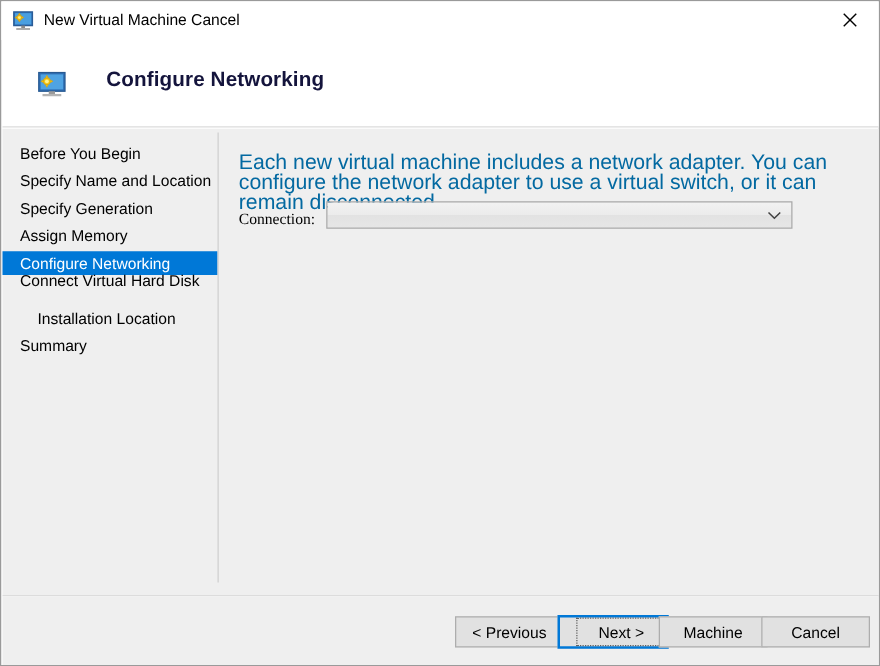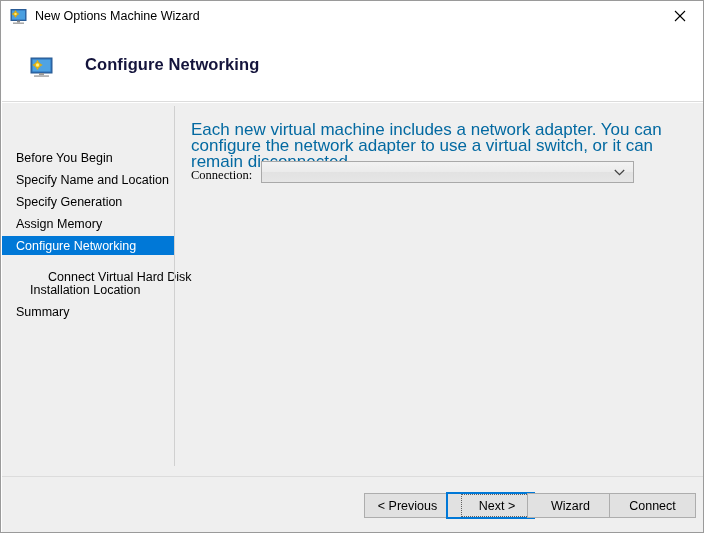--- a/index.html
+++ b/index.html
@@ -109,21 +109,20 @@
     position: absolute;
     left: 0;
     width: 172px;
     height: 19px;
     display: flex;
     align-items: center;
     font-size: 12.5px;
     color: #000000;
     box-sizing: border-box;
     white-space: nowrap;
-    margin-top: 35px;
   }
   .nav-item .nav-label { padding-left: 14px; }
   .nav-item.indent .nav-label { padding-left: 28px; }
   .nav-item.selected {
     background: #0078d7;
     color: #ffffff;
   }
 
   
   #main {
@@ -245,21 +244,21 @@
         <g fill="#f5c21b" stroke="#d49a00" stroke-width="0.4">
           <circle cx="5.5" cy="6" r="2.1"></circle>
           <path d="M5.5 2.4 L6.3 4 L4.7 4 Z"></path>
           <path d="M5.5 9.6 L6.3 8 L4.7 8 Z"></path>
           <path d="M1.9 6 L3.5 6.8 L3.5 5.2 Z"></path>
           <path d="M9.1 6 L7.5 6.8 L7.5 5.2 Z"></path>
         </g>
         <circle cx="5.5" cy="6" r="1.1" fill="#fff07a"></circle>
       </svg>
     </div>
-    <div id="titlebar-text">New Options Machine Wizard</div>
+    <div id="titlebar-text">New Virtual Machine Cancel</div>
     <div id="close-btn">
       <svg width="12" height="12" viewBox="0 0 12 12">
         <line x1="1" y1="1" x2="11" y2="11" stroke="#000000" stroke-width="1.1"></line>
         <line x1="11" y1="1" x2="1" y2="11" stroke="#000000" stroke-width="1.1"></line>
       </svg>
     </div>
   </div>
 
   <div id="header">
     <div id="header-icon">
@@ -292,21 +291,21 @@
       </div>
       <div class="nav-item" style="top:32px;">
         <span class="nav-label">Specify Name and Location</span>
       </div>
       <div class="nav-item" style="top:76px;">
         <span class="nav-label">Assign Memory</span>
       </div>
       <div class="nav-item selected" style="top:98px;">
         <span class="nav-label">Configure Networking</span>
       </div>
-      <div class="nav-item" style="top:129px;padding-left:32px;">
+      <div class="nav-item" style="top:112px;">
         <span class="nav-label">Connect Virtual Hard Disk</span>
       </div>
       <div class="nav-item indent" style="top:142px;">
         <span class="nav-label">Installation Location</span>
       </div>
       <div class="nav-item" style="top:164px;">
         <span class="nav-label">Summary</span>
       </div>
     </div>
 
@@ -327,17 +326,17 @@
       </div>
     </div>
   </div>
 
   <div id="footer-sep"></div>
   <div id="footer">
     <button class="wiz-btn" style="left:362px;">&lt; Previous</button>
     <button class="wiz-btn focused" style="left:444px;width:89px;">
       <span class="focus-ring">Next &gt;</span>
     </button>
-    <button class="wiz-btn" style="left:525px;">Wizard</button>
-    <button class="wiz-btn" style="left:607px;">Connect</button>
+    <button class="wiz-btn" style="left:525px;">Machine</button>
+    <button class="wiz-btn" style="left:607px;">Cancel</button>
   </div>
 
 </div>
 
 </body></html>

